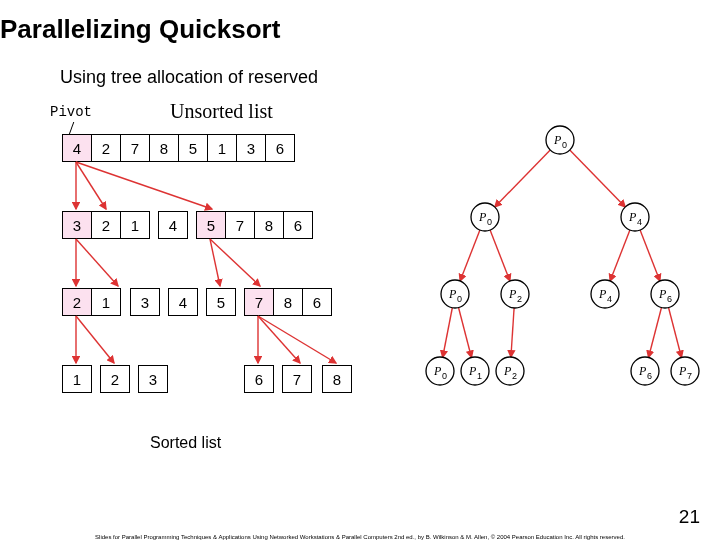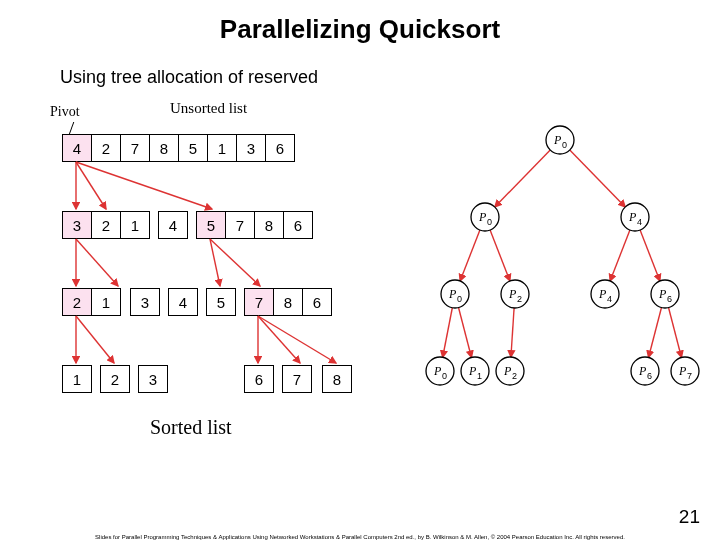--- a/index.html
+++ b/index.html
@@ -1,23 +1,23 @@
 <!DOCTYPE html>
 <html><head>
 <meta charset="utf-8">
 <style>
   html,body{margin:0;padding:0;width:720px;height:540px;background:#fff;font-family:Arial,Helvetica,sans-serif;overflow:hidden}
-  .title{font-size:26px;font-weight:bold;text-align:center;margin-top:14px}
+  .title{font-size:26px;font-weight:bold;text-align:left;margin-top:14px}
   .subtitle{font-size:18px;margin:22px 0 0 60px}
   .stage{position:relative;width:720px;height:370px;margin-top:8px}
-  .diagram-labels{position:absolute;font-family:Liberation Serif, serif}
+  .diagram-labels{position:absolute;font-family:Liberation Mono, monospace}
   .pivot-label{position:absolute;left:50px;top:8px;font-size:14px}
   .pivot-line{position:absolute;left:70px;top:26px;width:10px;height:18px;border-left:1px solid #000;transform:skewX(-20deg)}
-  .unsorted-label{position:absolute;left:170px;top:4px;font-size:15px;font-family:"Times New Roman",serif}
-  .sorted-label{position:absolute;left:150px;top:320px;font-size:20px;font-family:Liberation Serif, serif}
+  .unsorted-label{position:absolute;left:170px;top:4px;font-size:20px;font-family:"Times New Roman",serif}
+  .sorted-label{position:absolute;left:150px;top:338px;font-size:16px;font-family:Liberation Sans, sans-serif}
   .proc-label{position:absolute;left:490px;top:338px;font-size:16px;font-family:"Times New Roman",serif}
   
   .row{position:absolute}
   .boxgroup{display:inline-flex;border:1.5px solid #000}
   .cell{width:28px;height:26px;display:flex;align-items:center;justify-content:center;font-size:15px}
   .cell+ .cell{border-left:1px solid #000}
   .pivot{background:#fce1ef}
   
   svg.arrows{position:absolute;left:0;top:0;width:370px;height:360px;pointer-events:none}
   

